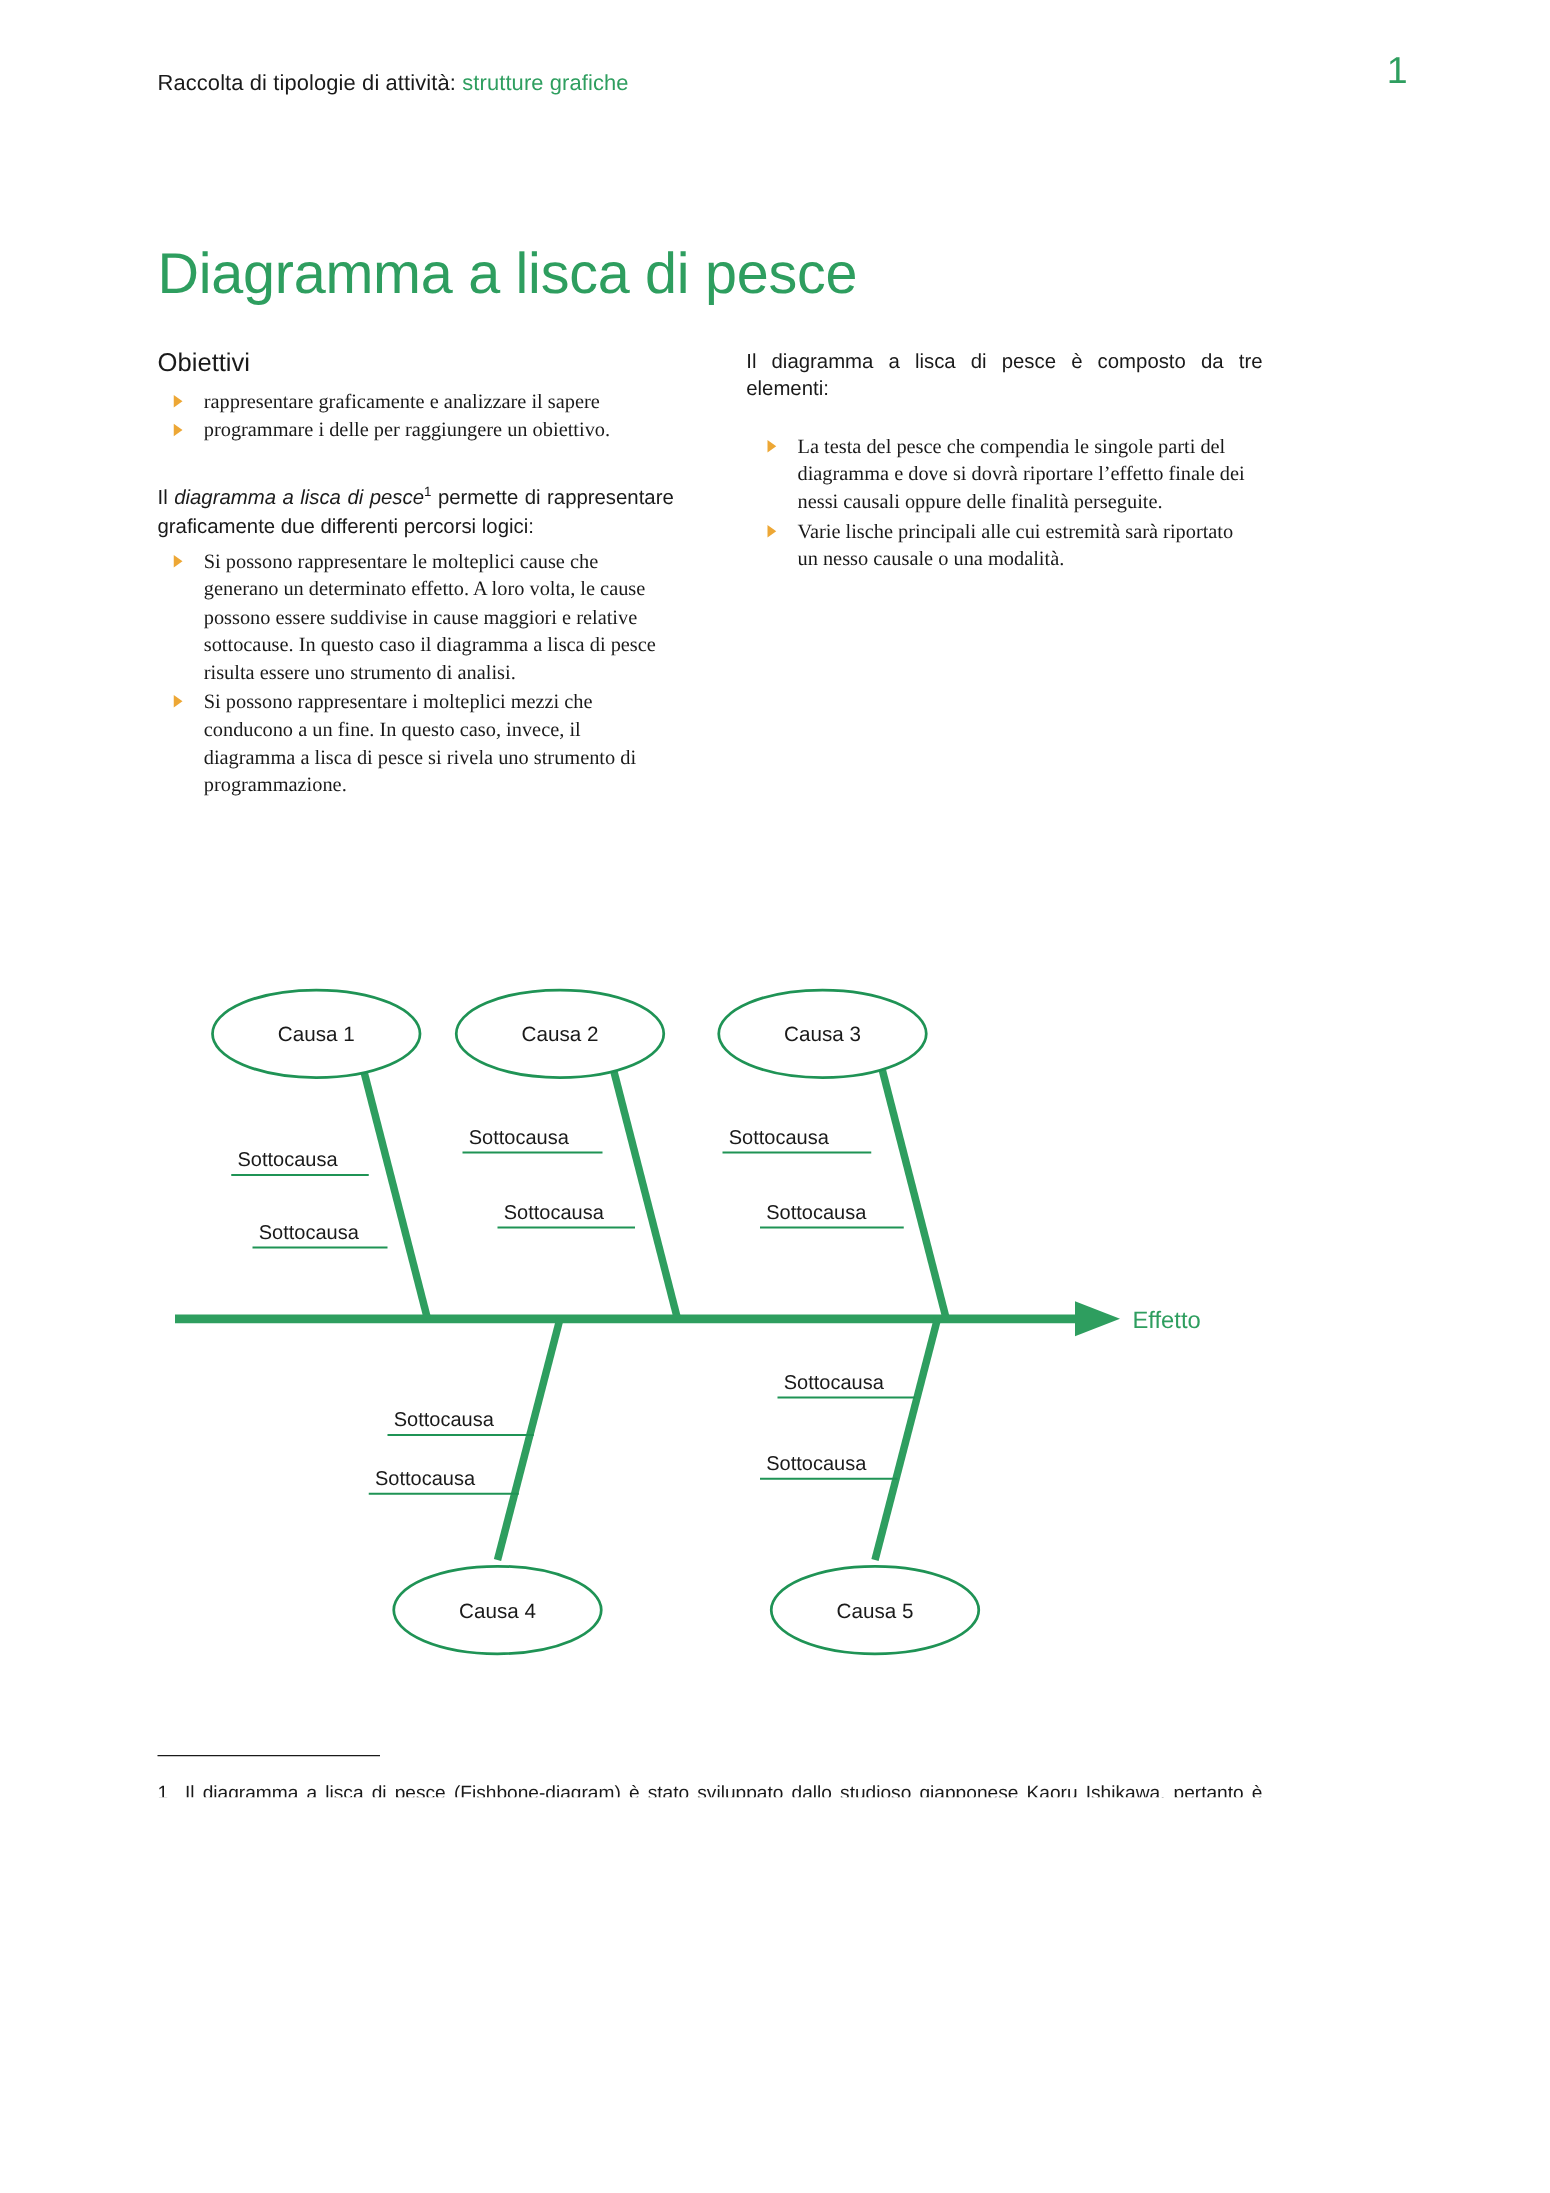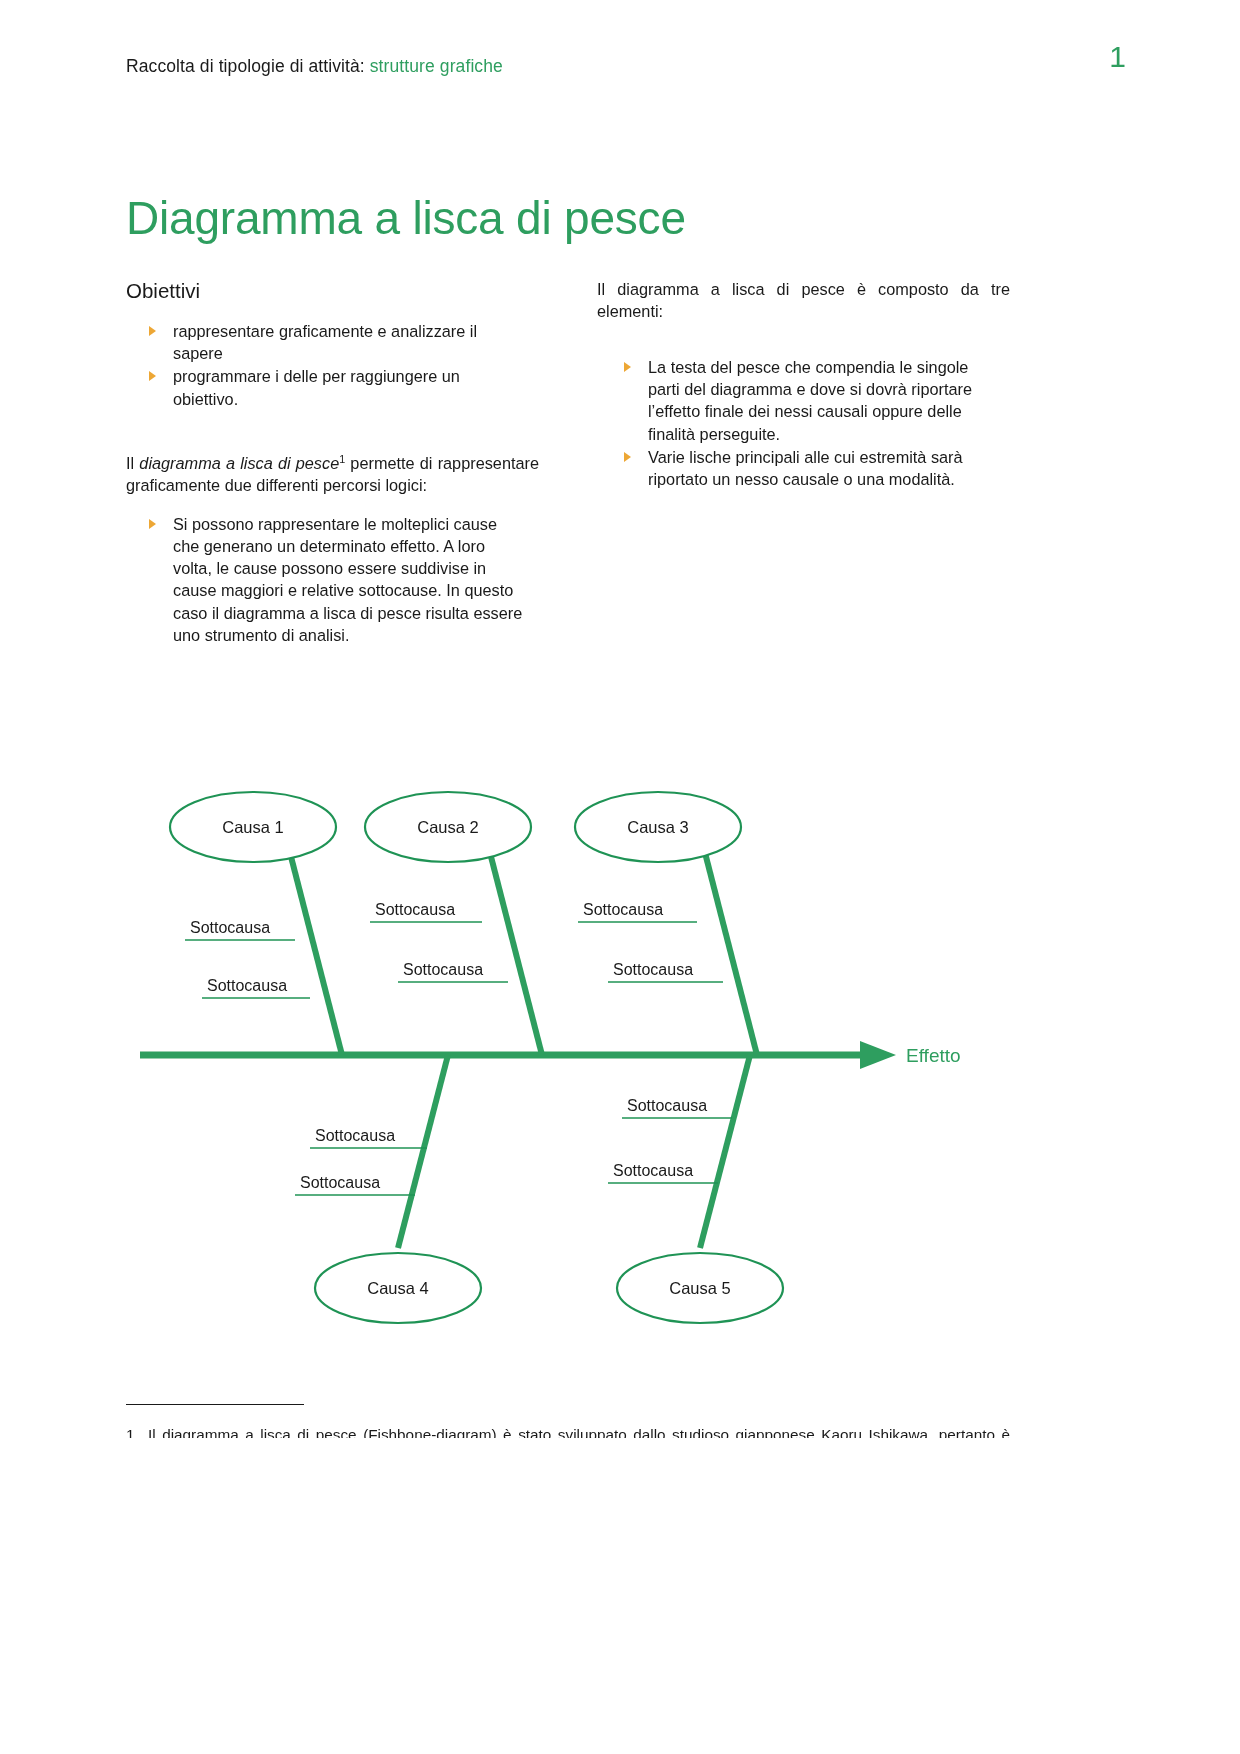--- a/index.html
+++ b/index.html
@@ -91,22 +91,23 @@
     line-height: 1.37;
     margin: 0;
     color: #1a1a1a;
     text-align: justify;
   }
   .spacer-sm { height: 17px; }
   .spacer-md { height: 26px; }
 
   ul.bullets {
     list-style: none;
-    margin: 16px;
+    margin: 6px;
     padding: 0;
+    font-family: Liberation Serif, serif;
   }
   ul.bullets li {
     position: relative;
     padding-left: 31px;
     font-size: 16.3px;
     line-height: 1.37;
     margin: 0 0 1px 0;
     color: #1a1a1a;
   }
   ul.bullets.wide li {
@@ -239,20 +240,24 @@
 
       <div class="spacer-md"></div>
 
       <p class="body-text"><span>Il </span><span class="it">diagramma a lisca di pesce</span><sup>1</sup><span> permette di rappresentare graficamente due differenti percorsi logici:</span></p>
 
       <ul class="bullets">
         <li>
           <span class="tri"></span>
           <span>Si possono rappresentare le molteplici cause che generano un determinato effetto. A loro volta, le cause possono essere suddivise in cause maggiori e relative sottocause. In questo caso il diagramma a lisca di pesce risulta essere uno strumento di analisi.</span>
         </li>
+        <li>
+          <span class="tri"></span>
+          <span>Si possono rappresentare i molteplici mezzi che conducono a un fine. In questo caso, invece, il diagramma a lisca di pesce si rivela uno strumento di programmazione.</span>
+        </li>
       </ul>
     </div>
 
     <div class="col-right">
       <p class="body-text">Il diagramma a lisca di pesce è composto da tre elementi:</p>
       <div class="spacer-sm"></div>
       <ul class="bullets wide">
         <li>
           <span class="tri"></span>
           <span>La testa del pesce che compendia le singole parti del diagramma e dove si dovrà riportare l’effetto finale dei nessi causali oppure delle finalità perseguite.</span>

